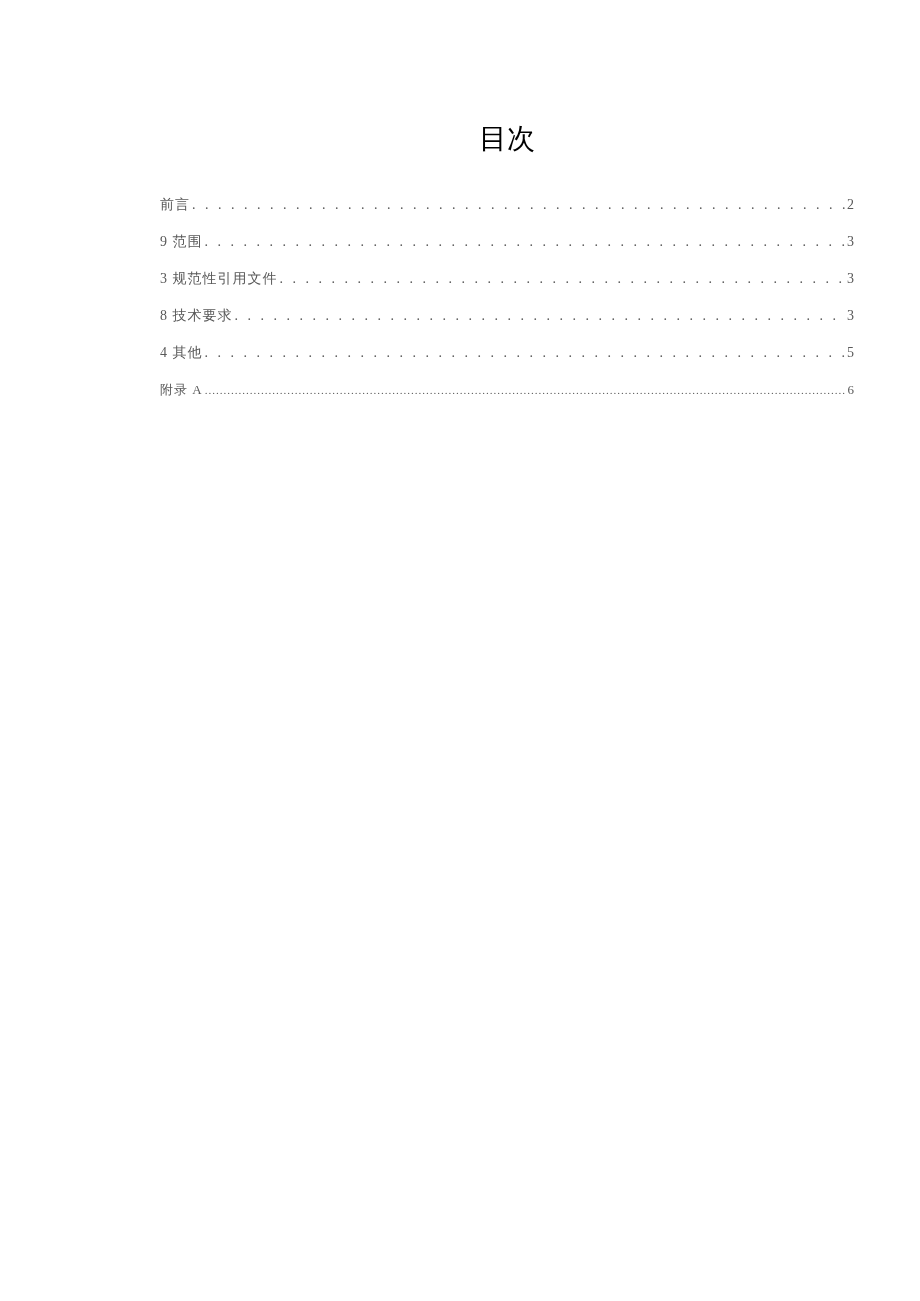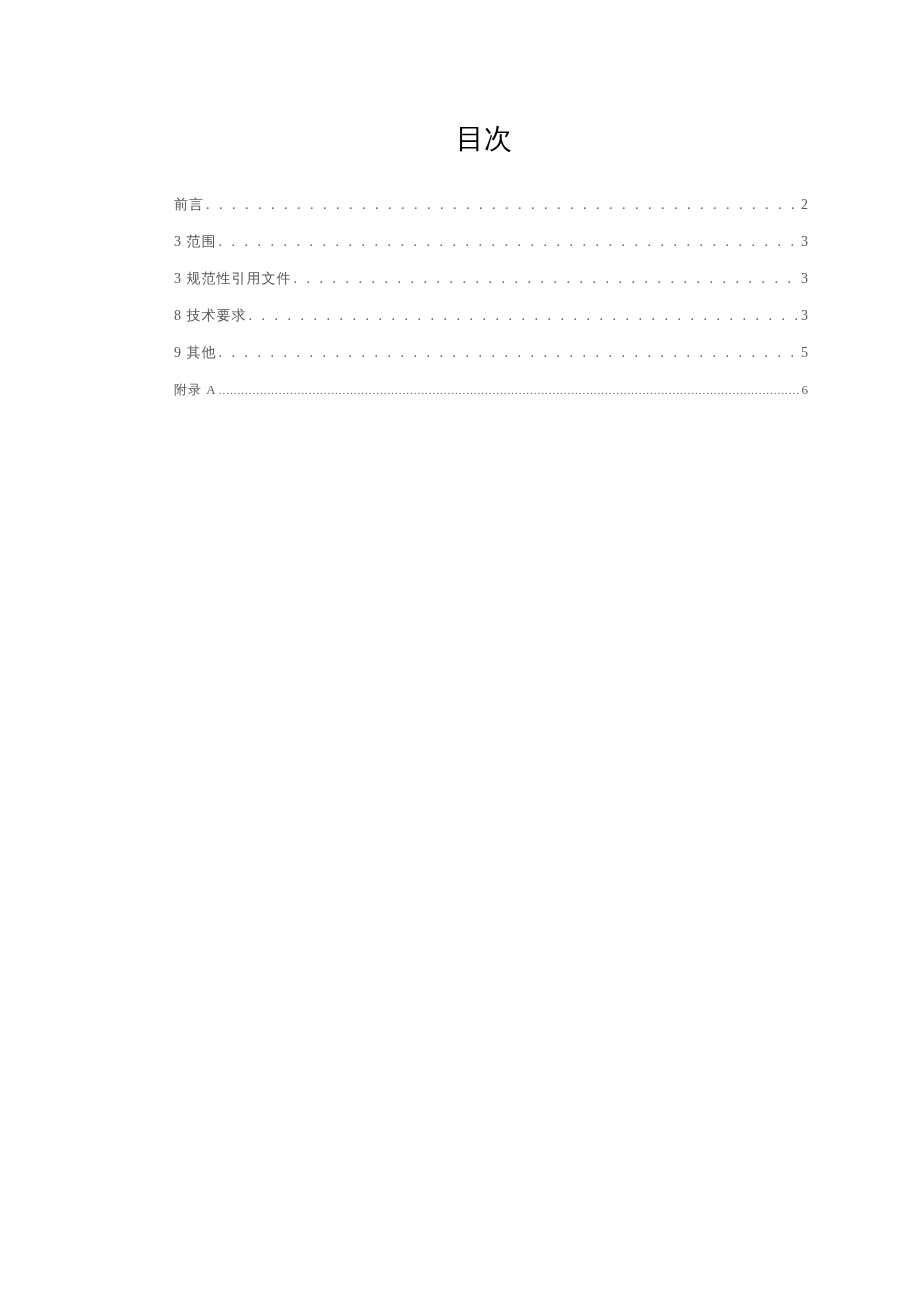--- a/index.html
+++ b/index.html
@@ -8,39 +8,38 @@
       box-sizing: border-box;
     }
     body {
       width: 920px;
       height: 1301px;
       background: #ffffff;
       font-family: "SimSun", "宋体", serif;
       position: relative;
     }
     .page {
-      padding: 120px 112px 0 160px;
+      padding: 120px 66px 0 160px;
     }
     .title {
       text-align: center;
       font-size: 28px;
       font-weight: normal;
       color: #000000;
       margin-bottom: 38px;
       font-family: "SimSun", "宋体", serif;
     }
     .toc-entry {
       display: flex;
       align-items: baseline;
       font-size: 14px;
       color: #595959;
       margin-bottom: 19px;
       white-space: nowrap;
       overflow: hidden;
-      margin-left: 14px;
     }
     .toc-entry.small-dots {
       font-size: 13px;
       justify-content: center;
     }
     .toc-label {
       flex-shrink: 0;
       letter-spacing: 1px;
     }
     .toc-dots {
@@ -64,36 +63,36 @@
 
 <div class="page">
   <h1 class="title">目次</h1>
   <div class="toc">
     <div class="toc-entry">
       <span class="toc-label">前言</span>
       <span class="toc-dots">. . . . . . . . . . . . . . . . . . . . . . . . . . . . . . . . . . . . . . . . . . . . . . . . . . . . . . . . . . . . . . . . . . . . . . . . . . . . . . . . . . . . . . . . . . . . . . . . . . . .</span>
       <span class="toc-page">2</span>
     </div>
     <div class="toc-entry">
-      <span class="toc-label">3 范围</span>
+      <span class="toc-label">9 范围</span>
       <span class="toc-dots">. . . . . . . . . . . . . . . . . . . . . . . . . . . . . . . . . . . . . . . . . . . . . . . . . . . . . . . . . . . . . . . . . . . . . . . . . . . . . . . . . . . . . . . . . . . . . . . . . . . .</span>
       <span class="toc-page">3</span>
     </div>
     <div class="toc-entry">
       <span class="toc-label">3 规范性引用文件</span>
       <span class="toc-dots">. . . . . . . . . . . . . . . . . . . . . . . . . . . . . . . . . . . . . . . . . . . . . . . . . . . . . . . . . . . . . . . . . . . . . . . . . . . . . . . . . . . . . . . . . . . . . . . . . . . .</span>
       <span class="toc-page">3</span>
     </div>
     <div class="toc-entry">
       <span class="toc-label">8 技术要求</span>
       <span class="toc-dots">. . . . . . . . . . . . . . . . . . . . . . . . . . . . . . . . . . . . . . . . . . . . . . . . . . . . . . . . . . . . . . . . . . . . . . . . . . . . . . . . . . . . . . . . . . . . . . . . . . . .</span>
       <span class="toc-page">3</span>
     </div>
     <div class="toc-entry">
-      <span class="toc-label">9 其他</span>
+      <span class="toc-label">4 其他</span>
       <span class="toc-dots">. . . . . . . . . . . . . . . . . . . . . . . . . . . . . . . . . . . . . . . . . . . . . . . . . . . . . . . . . . . . . . . . . . . . . . . . . . . . . . . . . . . . . . . . . . . . . . . . . . . .</span>
       <span class="toc-page">5</span>
     </div>
     <div class="toc-entry small-dots">
       <span class="toc-label">附录 A</span>
       <span class="toc-dots">..........................................................................................................................................................................................................................................................</span>
       <span class="toc-page">6</span>
     </div>
   </div>
 </div>

